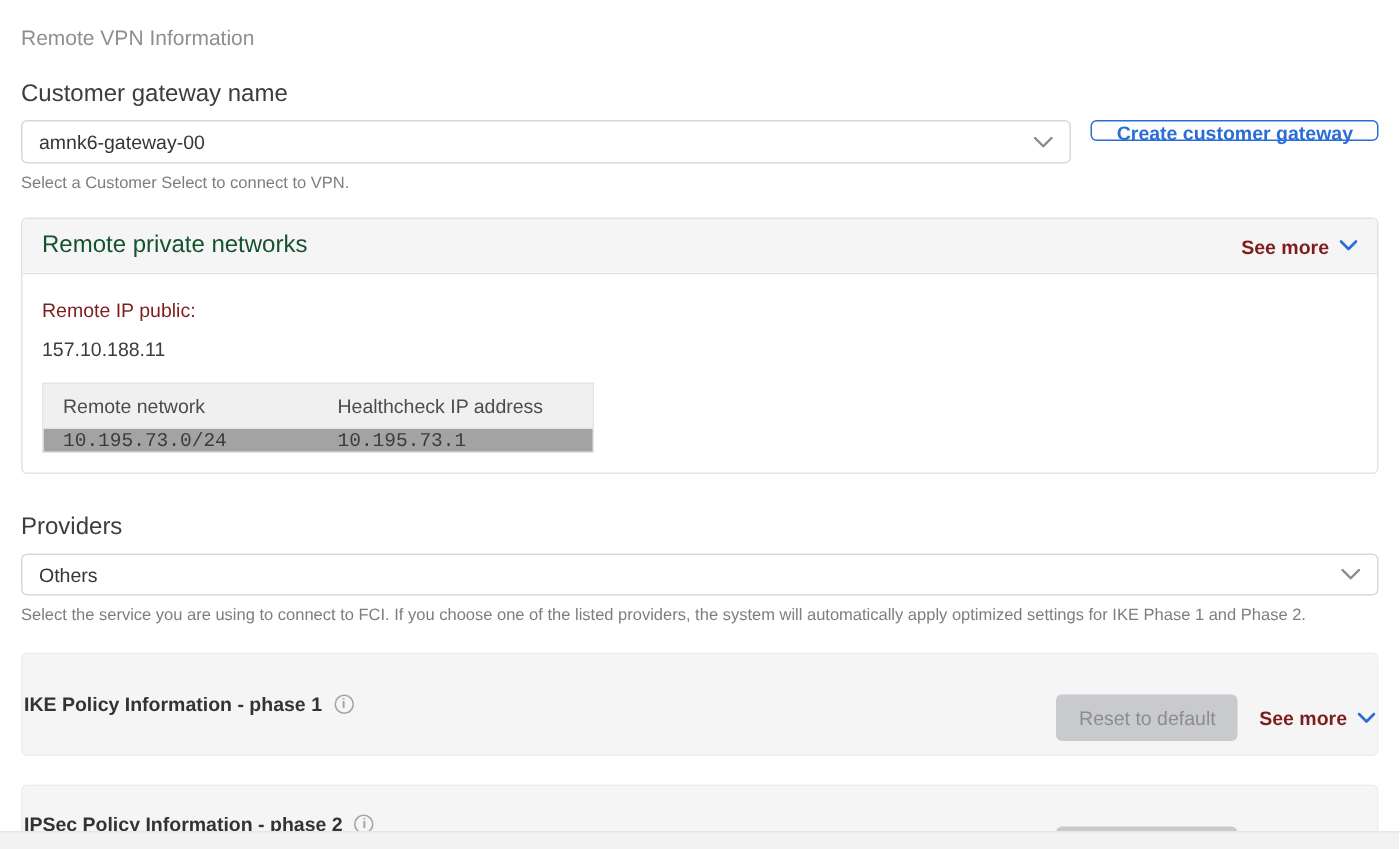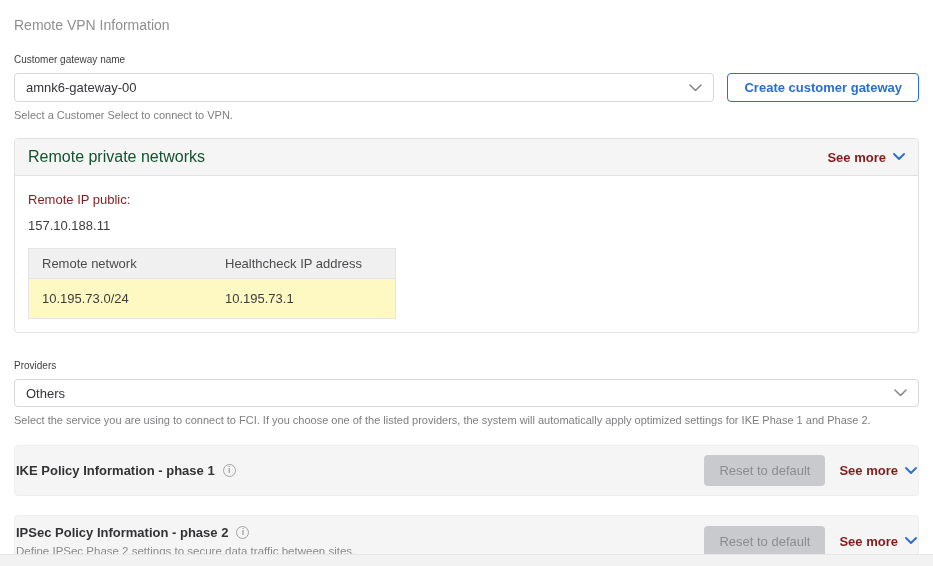--- a/index.html
+++ b/index.html
@@ -16,21 +16,21 @@
 
   .page-title {
     margin-top: 7px;
     font-size: 14px;
     color: #8f8f91;
     font-weight: 400;
   }
 
   .field-label {
     margin-top: 21px;
-    font-size: 10px;
+    font-size: 16px;
     color: #3d3d3f;
   }
 
   .gateway-row {
     display: flex;
     gap: 13px;
     margin-top: 8px;
     align-items: stretch;
   }
 
@@ -43,21 +43,21 @@
     display: flex;
     align-items: center;
     justify-content: space-between;
     padding: 0 11px;
     color: #34343a;
     cursor: pointer;
   }
   .chevron svg { display: block; }
 
   .btn-outline-primary {
-    height: 29px;
+    height: 14px;
     border: 1px solid #2a6dd5;
     border-radius: 4px;
     background: #ffffff;
     color: #2a6dd5;
     font-weight: 700;
     font-size: 13px;
     padding: 0 16px;
     cursor: pointer;
     font-family: inherit;
   }
@@ -115,24 +115,25 @@
   table.net-table th {
     background: #f0f0f1;
     text-align: left;
     font-weight: 400;
     color: #4c4c50;
     padding: 7px 13px;
     width: 182px;
     margin-left: 20px;
   }
   table.net-table td {
-    padding: 12px 13px;
+    padding: 0 13px;
     color: #3c3c3e;
     border-top: 1px solid #e5e5e7;
-    background: #fef9c3;
+    background: #a3a3a3;
+    font-family: Liberation Mono, monospace;
   }
 
   .providers-label { margin-top: 27px; }
   .select-full {
     margin-top: 8px;
     height: 28px;
   }
 
   .policy-panel {
     margin-top: 19px;
@@ -172,20 +173,21 @@
   .policy-desc {
     margin-top: 5px;
     font-size: 11.5px;
     color: #8b8b8e;
   }
   .policy-right {
     display: flex;
     align-items: center;
     gap: 14px;
     flex: 0 0 auto;
+    margin-top: 18px;
   }
   .btn-reset {
     background: #c9cacd;
     color: #8c8c91;
     border: none;
     border-radius: 4px;
     padding: 8px 15px;
     font-size: 13px;
     font-family: inherit;
     cursor: pointer;

